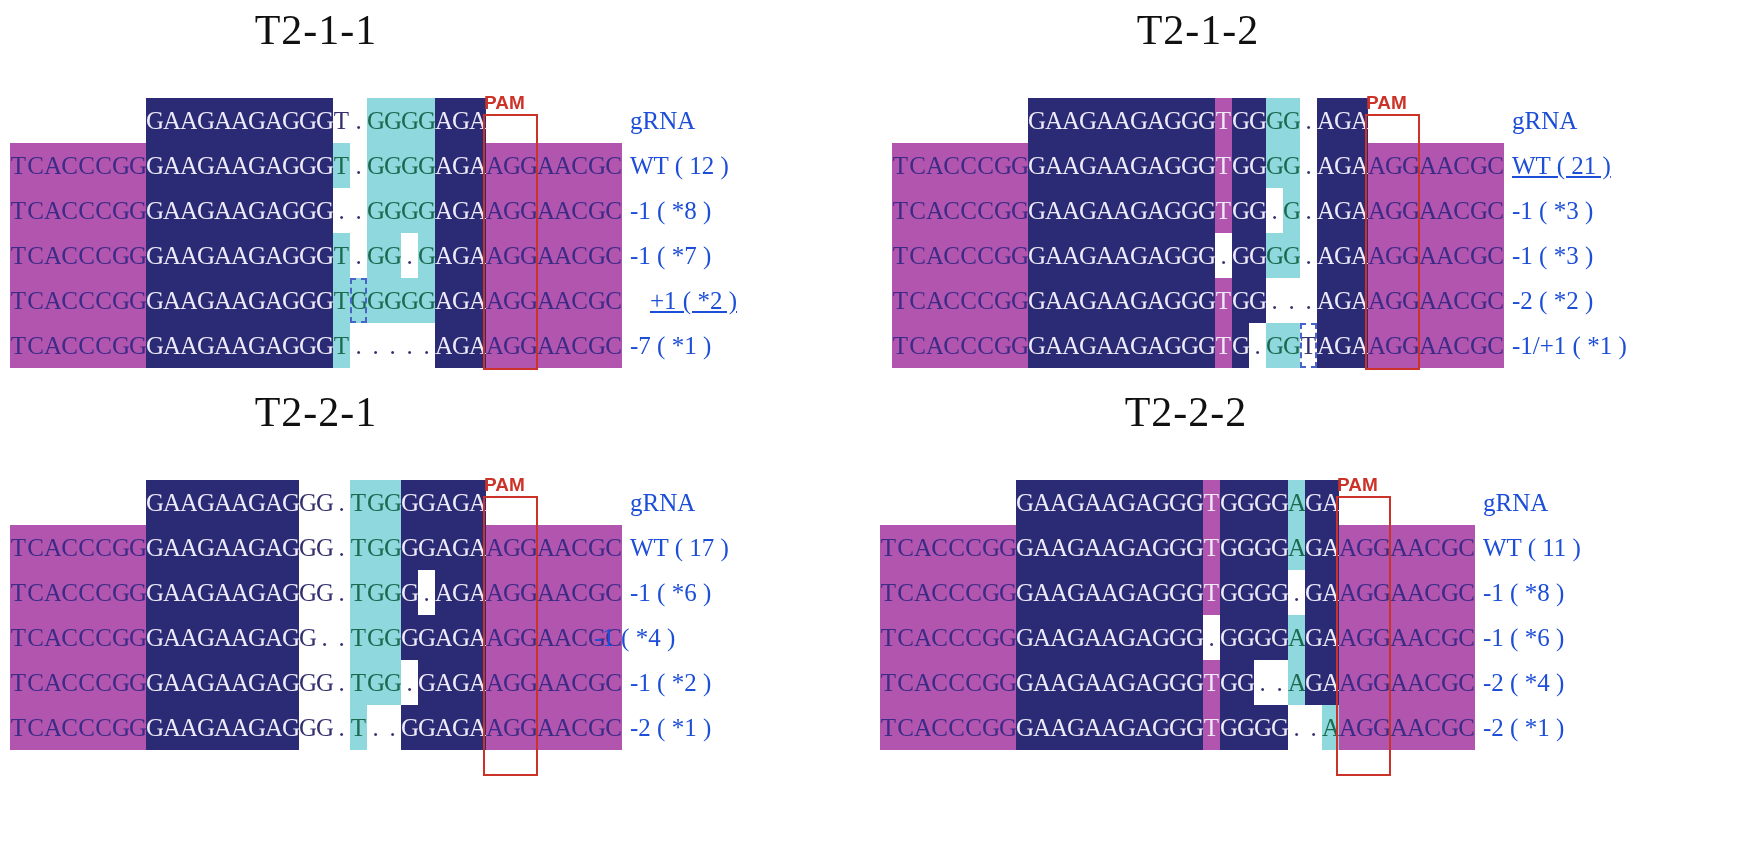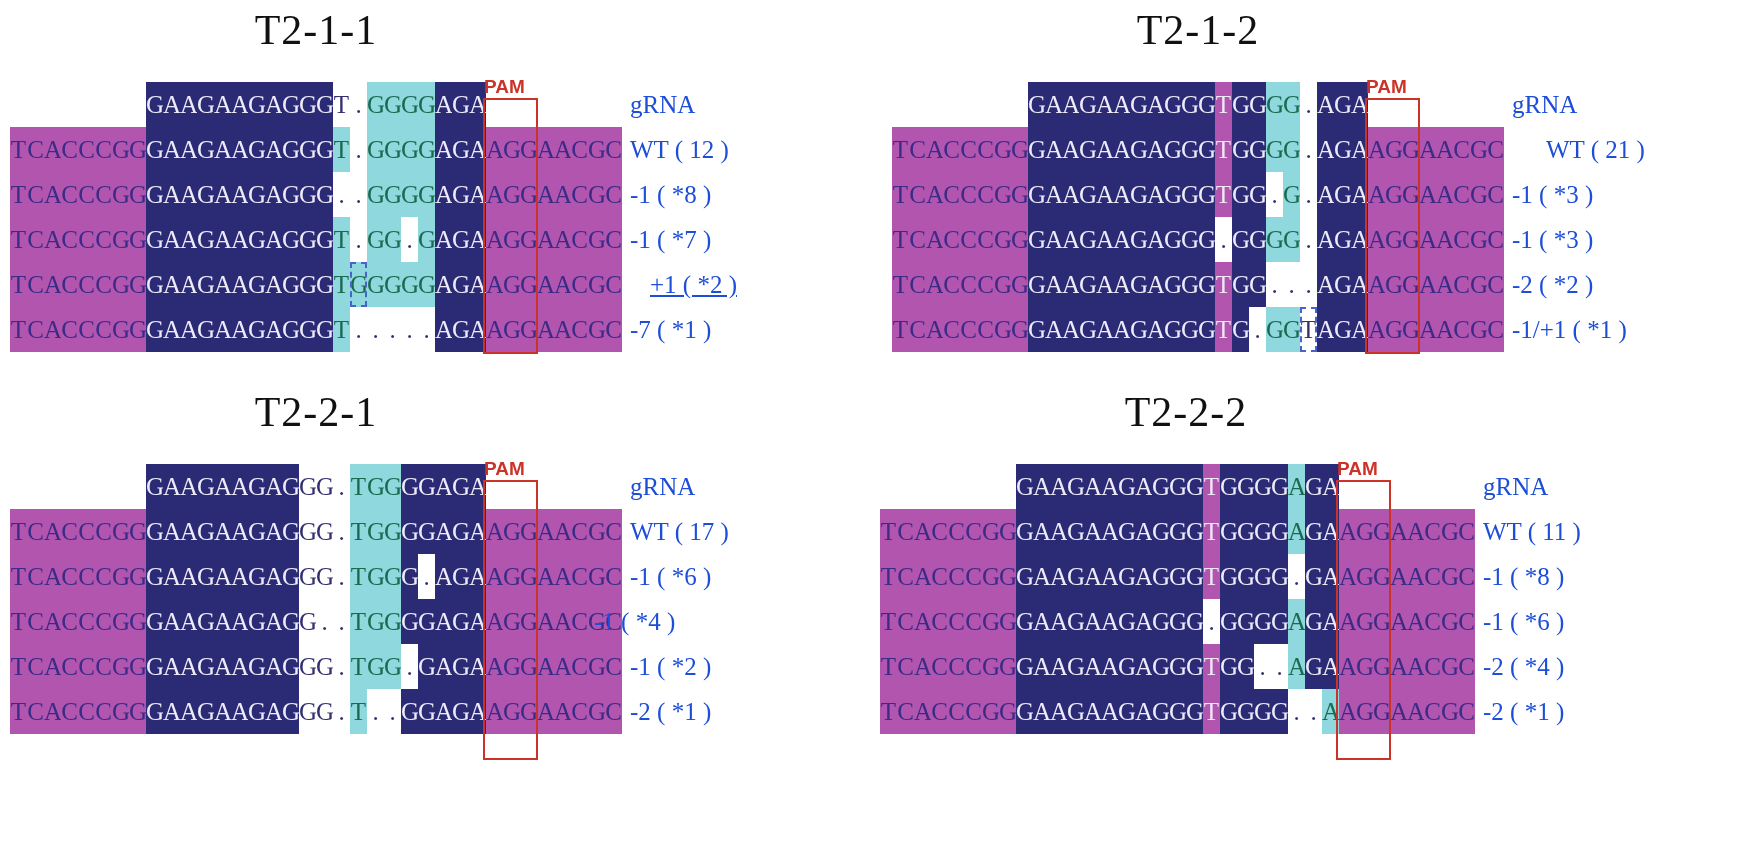--- a/index.html
+++ b/index.html
@@ -8,21 +8,21 @@
     width:1750px; height:860px;
     font-family:"Liberation Serif", serif;
     position:relative; overflow:hidden;
   }
   .figure { position:relative; width:1750px; height:860px;padding-left:36px; }
   .panel { position:absolute; }
   .panel-title {
     width:612px; text-align:center;
     font-size:42px; color:#111; letter-spacing:1px;
   }
-  .align { position:relative; margin-top:28px; }
+  .align { position:relative; margin-top:44px; }
   .rows {}
   .seq-row { position:relative; display:flex; height:45px; }
   .cell {
     display:block; flex:0 0 17px; width:17px; height:45px;
     line-height:45px; font-size:25px; text-align:center;
   }
   .pad { flex:0 0 auto; background:transparent; }
   .bg-m { background:var(--magenta); color:#3b2b86; }   
   .bg-M { background:var(--magenta); color:#efe9f7; }   
   .bg-n { background:var(--navy);    color:#edeaf9; }   
@@ -338,21 +338,21 @@
             <span class="cell bg-n">G</span>
             <span class="cell bg-n">A</span>
             <span class="cell bg-m">A</span>
             <span class="cell bg-m">G</span>
             <span class="cell bg-m">G</span>
             <span class="cell bg-m">A</span>
             <span class="cell bg-m">A</span>
             <span class="cell bg-m">C</span>
             <span class="cell bg-m">G</span>
             <span class="cell bg-m">C</span>
-            <span class="row-label" style="left: 654px;">WT ( 21 )</span>
+            <span class="row-label" style="left: 620px; text-decoration: underline;">WT ( 21 )</span>
           </div>
           <div class="seq-row">
             <span class="cell bg-m">T</span>
             <span class="cell bg-m">C</span>
             <span class="cell bg-m">A</span>
             <span class="cell bg-m">C</span>
             <span class="cell bg-m">C</span>
             <span class="cell bg-m">C</span>
             <span class="cell bg-m">G</span>
             <span class="cell bg-m">G</span>

